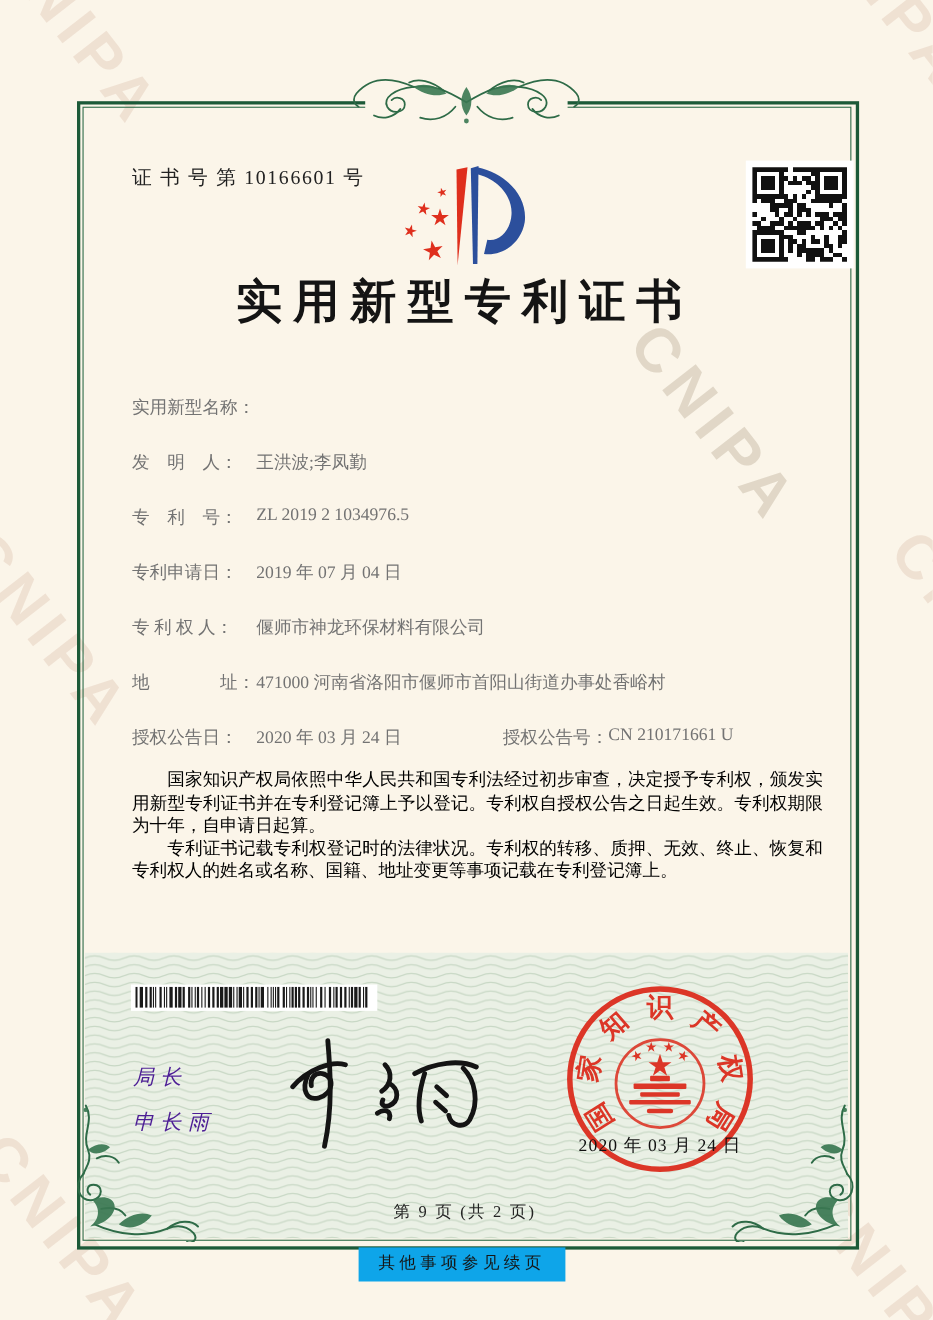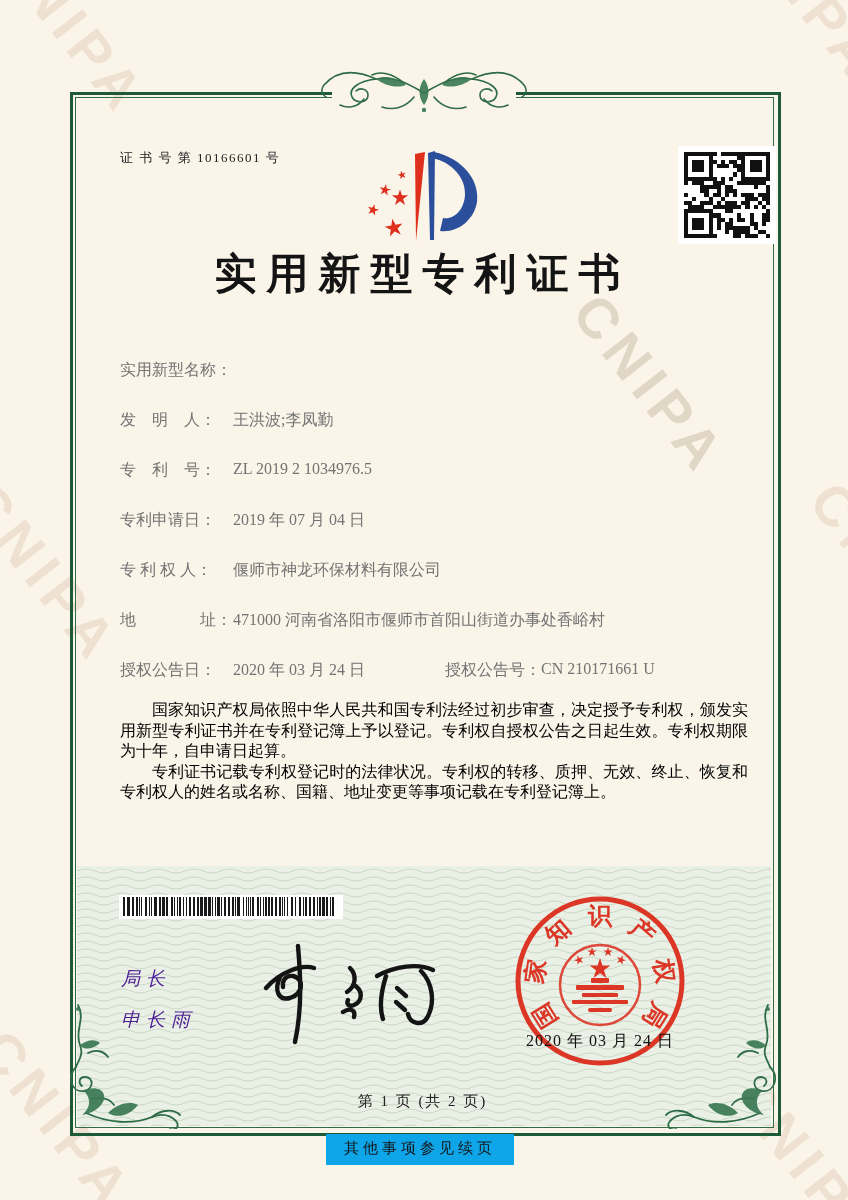--- a/index.html
+++ b/index.html
@@ -11,33 +11,33 @@
       color:rgba(213,180,160,0.30);pointer-events:none;}
   .wm.mid{color:rgba(188,175,152,0.42);}
   
   .frame-outer{position:absolute;left:70px;top:92px;width:705px;height:1038px;
                border:3px solid #1c5a38;}
   .frame-inner{position:absolute;left:75px;top:97px;width:697px;height:1029px;
                border:1px solid #2e6c48;}
   
   .band{position:absolute;left:77px;top:866px;width:694px;height:260px;}
   
-  .cert-no{position:absolute;left:120px;top:149px;font-size:13px;letter-spacing:1.5px;color:#222;}
+  .cert-no{position:absolute;left:120px;top:149px;font-size:18px;letter-spacing:1.5px;color:#222;}
   .logo{position:absolute;left:360px;top:138px;width:125px;height:115px;}
   .qr{position:absolute;left:678px;top:146px;width:98px;height:98px;background:#fff;}
   .qr svg{position:absolute;left:6px;top:6px;}
   .title{position:absolute;left:70px;width:705px;top:246px;text-align:center;
          font-size:42px;font-weight:700;letter-spacing:10px;color:#141414;}
   
   .fields{position:absolute;left:120px;top:360px;width:640px;font-size:16px;color:#737373;}
   .frow{height:50px;display:flex;position:relative;}
   .frow .lab{flex:0 0 113px;white-space:nowrap;}
   .frow .val{white-space:nowrap;}
   .pair2{position:absolute;left:325px;top:0;display:flex;}
-  .pair2 .lab2{white-space:nowrap;}
+  .pair2 .lab2{white-space:nowrap;margin-left:12px;}
   
   .bodytxt{position:absolute;left:120px;top:700px;width:628px;font-size:16px;
            line-height:20.5px;text-align:justify;color:#000000;}
   .bodytxt p{margin:0;text-indent:2em;}
   
   .barcode{position:absolute;left:119px;top:895px;width:224px;height:24px;background:#fff;}
   .barcode svg{position:absolute;left:4px;top:2px;}
   .director{position:absolute;left:121px;top:966px;font-size:19px;letter-spacing:6px;color:#4c1d95;font-style:italic;}
   .director .nm{margin-top:15px;}
   .sig{position:absolute;left:250px;top:930px;width:195px;height:115px;}
@@ -556,16 +556,16 @@
       <use href="#star5b" transform="translate(21,-25) scale(5) rotate(20)"></use>
       <rect x="-9" y="-7" width="18" height="5" rx="1"></rect>
       <rect x="-24" y="0" width="48" height="5" rx="1"></rect>
       <rect x="-18" y="8" width="36" height="4" rx="1"></rect>
       <rect x="-28" y="15" width="56" height="4" rx="1"></rect>
       <rect x="-12" y="23" width="24" height="4" rx="2"></rect>
     </g>
   </svg>
   <div class="seal-date">2020 年 03 月 24 日</div>
 
-  <div class="page-num">第 1 页 (共 2 页)</div>
+  <div class="page-num">第 9 页 (共 2 页)</div>
   <div class="cont-note">其他事项参见续页</div>
 
 </div>
 
 </body></html>

